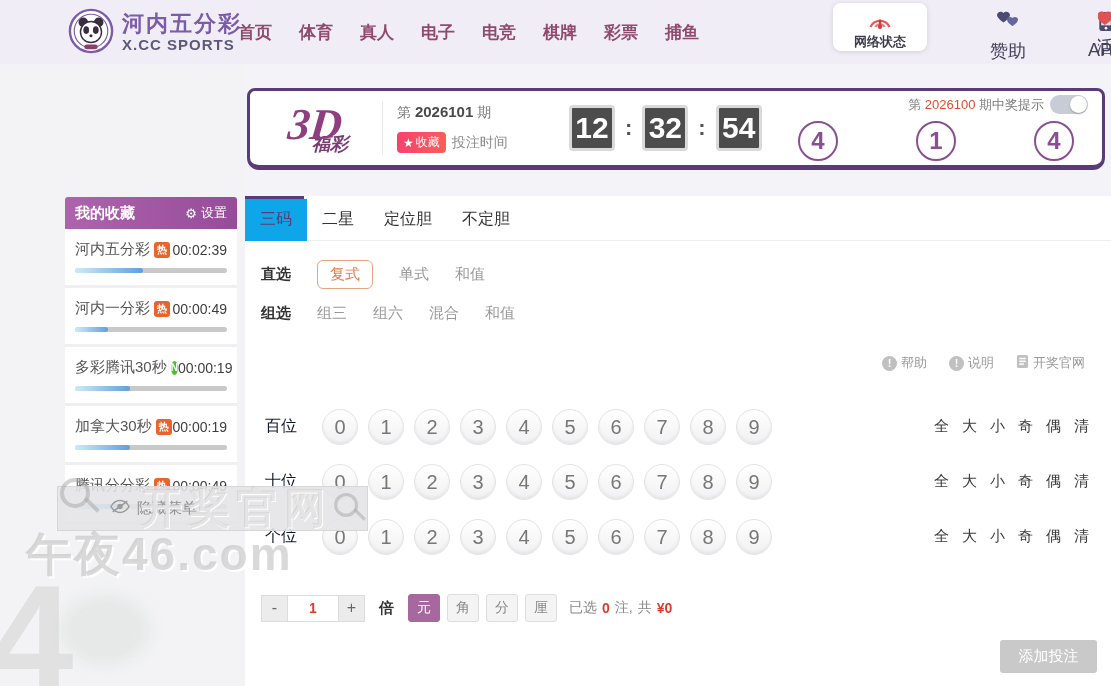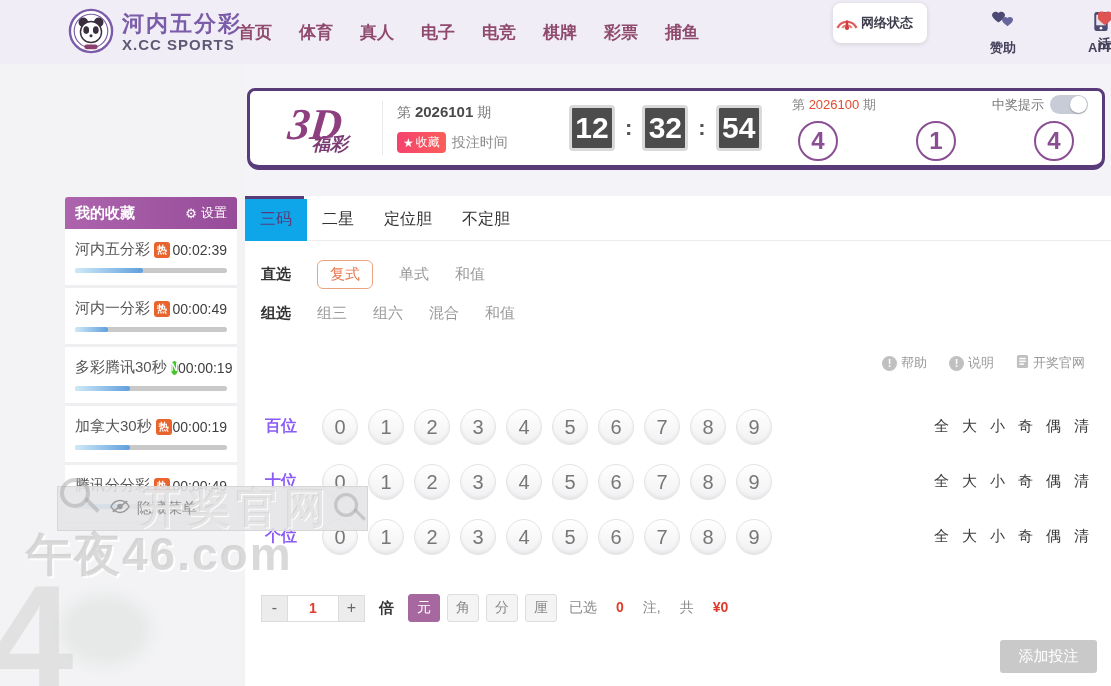--- a/index.html
+++ b/index.html
@@ -5,45 +5,45 @@
 *{margin:0;padding:0;box-sizing:border-box}
 html,body{width:1111px;height:686px}
 body{position:relative;overflow:hidden;font-family:"Liberation Sans",sans-serif;background:#f4f3f7}
 
 #topbar{position:absolute;left:0;top:0;width:1111px;height:64px;background:#f0edf6;z-index:3}
 .brand{position:absolute;left:68px;top:8px;display:flex;align-items:center;gap:8px;cursor:pointer}
 .brand-n{font-size:22px;font-weight:bold;color:#7b5ca8;letter-spacing:2px;line-height:1.1}
 .brand-s{font-size:15px;font-weight:bold;color:#5e5a75;letter-spacing:1px}
 #nav{position:absolute;left:238px;top:0;height:64px;display:flex;align-items:center;gap:27px}
 .ni{font-size:17px;font-weight:bold;color:#8f4a6e;cursor:pointer;white-space:nowrap}
-.netcard{position:absolute;left:833px;top:3px;width:94px;height:40px;background:#fff;border-radius:8px;box-shadow:0 1px 5px rgba(0,0,0,.13);display:flex;flex-direction:row;align-items:center;justify-content:flex-start;cursor:pointer}
+.netcard{position:absolute;left:833px;top:3px;width:94px;height:48px;background:#fff;border-radius:8px;box-shadow:0 1px 5px rgba(0,0,0,.13);display:flex;flex-direction:column;align-items:center;justify-content:flex-end;cursor:pointer}
 .netcard .t{font-size:13px;color:#3d3d4d;font-weight:bold}
 .tbact{position:absolute;top:11px;display:flex;flex-direction:column;align-items:center;gap:4px;cursor:pointer}
-.tbact .lb{font-size:13px;color:#44415a;font-weight:bold}
+.tbact .lb{font-size:18px;color:#44415a;font-weight:normal}
 #act-sponsor{left:990px}#act-app{left:1088px}
 #act-partial{left:1098px;width:13px;overflow:hidden}
 
 #leftbg{position:absolute;left:0;top:64px;width:245px;height:622px;background:#f3f3f5}
 
 #hcard{position:absolute;left:247px;top:88px;width:858px;height:82px;background:#fff;border:3px solid #5a3b79;border-bottom-width:5px;border-radius:8px 8px 12px 12px;display:flex;align-items:center;padding:0 12px;z-index:2}
 .logo3d{width:106px;text-align:center;line-height:1}
 .logo3d .m{font-style:italic;font-weight:bold;font-size:44px;color:#8e3f80;font-family:"Liberation Serif",serif;display:block;transform:skewX(-6deg)}
 .logo3d .sb{font-style:italic;font-weight:bold;font-size:18px;color:#7a3b74;display:block;margin-top:-12px;margin-left:30px}
 .hdiv{width:1px;height:54px;background:#e9e9e9;margin:0 14px}
 .issue{min-width:150px}
 .issue .l1{font-size:14px;color:#777;white-space:nowrap}
 .issue .l1 b{color:#4a4a4a;font-size:15px}
 .issue .l2{margin-top:10px;display:flex;align-items:center}
 .favbadge{display:inline-flex;align-items:center;gap:2px;background:linear-gradient(90deg,#f5426e,#fb5e57);color:#fff;font-size:12px;padding:2px 6px;border-radius:4px;cursor:pointer}
 .bettime{font-size:14px;color:#8a8a8a;margin-left:6px}
 .cdown{display:flex;align-items:center;gap:10px;margin-left:22px}
 .cbox{width:46px;height:46px;background:#4c4c4c;border:3px solid #d9d9d9;border-radius:4px;color:#fff;font-size:30px;font-weight:bold;display:flex;align-items:center;justify-content:center}
 .ccolon{font-size:22px;color:#555;font-weight:bold}
 .hright{margin-left:auto;width:296px;margin-right:2px}
-.hr1{display:flex;justify-content:space-between;align-items:center;font-size:13px;color:#888}
+.hr1{display:flex;justify-content:flex-end;align-items:center;font-size:13px;color:#888}
 .inum{color:#e14b2e}
 .wintip{display:flex;align-items:center;gap:6px;color:#777}
 .toggle{width:38px;height:19px;background:#c7ccd6;border-radius:10px;position:relative;cursor:pointer}
 .knob{position:absolute;right:1px;top:1px;width:17px;height:17px;background:#fff;border-radius:50%;box-shadow:0 1px 2px rgba(0,0,0,.25)}
 .hr2{display:flex;justify-content:space-between;padding:7px 14px 0 6px}
 .rescircle{width:40px;height:40px;border:2px solid #8a4f93;border-radius:50%;color:#8a4f93;font-size:24px;font-weight:bold;display:flex;align-items:center;justify-content:center}
 
 #sidebar{position:absolute;left:65px;top:197px;width:172px;z-index:2}
 .sbhead{height:32px;background:linear-gradient(90deg,#ad64ad,#964c99);display:flex;align-items:center;justify-content:space-between;padding:12px 10px;color:#fff;border-radius:3px 3px 0 0}
 .sbhead .t{font-size:15px;font-weight:bold}
@@ -64,34 +64,34 @@
 .playrow{position:absolute;left:16px;display:flex;align-items:center;gap:26px;font-size:15px}
 #pr1{top:64px}#pr2{top:108px}
 .pl{font-weight:bold;color:#333}
 .popt{color:#999;cursor:pointer}
 .popt.sel{color:#e8784e;border:1px solid #eba482;border-radius:6px;padding:4px 12px}
 .helprow{position:absolute;top:158px;right:26px;display:flex;gap:22px;align-items:center;font-size:13px;color:#999}
 .hlk{display:flex;align-items:center;gap:4px;cursor:pointer}
 .iico{width:15px;height:15px;border-radius:50%;background:#c0c0c0;color:#fff;font-size:11px;font-weight:bold;display:flex;align-items:center;justify-content:center}
 .drow{position:absolute;left:0;width:100%;height:40px}
 #dr0{top:211px}#dr1{top:266px}#dr2{top:321px}
-.dlabel{position:absolute;left:20px;top:9px;font-size:16px;font-weight:bold;color:#8b5cf6}
+.dlabel{position:absolute;left:20px;top:9px;font-size:16px;font-weight:normal;color:#0f172a}
 .balls{position:absolute;left:77px;top:2px;display:flex;gap:10px}
 .ball{width:36px;height:36px;border-radius:50%;border:1px solid #e3e3e3;background:linear-gradient(180deg,#ffffff,#f1f1f3);box-shadow:inset 0 -2px 3px rgba(0,0,0,.05);color:#777;font-size:20px;display:flex;align-items:center;justify-content:center;cursor:pointer}
 .quick{position:absolute;right:22px;top:10px;display:flex;gap:13px;font-size:15px;color:#3b3b3b}
 .qopt{cursor:pointer}
 .stake{position:absolute;left:16px;top:398px;display:flex;align-items:center;font-size:14px;color:#888}
 .step{display:flex}
 .stbtn{width:27px;height:27px;background:#ececec;border:1px solid #dcdcdc;color:#666;font-size:16px;display:flex;align-items:center;justify-content:center;cursor:pointer}
 .stin{width:50px;height:27px;border:1px solid #dcdcdc;border-left:none;border-right:none;text-align:center;color:#e03b2a;font-weight:bold;font-size:14px;background:#fff;font-family:"Liberation Sans",sans-serif}
 .beil{margin:0 14px;color:#333;font-size:15px;font-weight:bold}
 .units{display:flex;gap:7px;margin-right:12px}
 .unit{min-width:30px;height:28px;padding:0 8px;background:#f4f4f4;border:1px solid #ddd;border-radius:3px;color:#888;font-size:14px;display:flex;align-items:center;justify-content:center;cursor:pointer}
 .unit.sel{background:#a7689f;border-color:#a7689f;color:#fff}
-.sumtxt{display:flex;gap:19px;}
+.sumtxt{display:flex;gap:5px;align-items:center}
 .red{color:#e03b2a;font-weight:bold}
 .footbtns{position:absolute;right:14px;top:444px;display:flex;gap:11px}
 .fbtn{width:97px;height:33px;background:#c9c9c9;color:#fff;font-size:15px;border:none;border-radius:3px;display:flex;align-items:center;justify-content:center;cursor:pointer;font-family:"Liberation Sans",sans-serif}
 
 #hidebar{position:absolute;left:57px;top:486px;width:311px;height:45px;background:rgba(228,228,230,.88);border:1px solid #d6d6d6;display:flex;align-items:center;padding-left:52px;gap:7px;z-index:6;cursor:pointer}
 #hidebar .t{font-size:15px;color:#8f8f8f}
 .wm{position:absolute;z-index:7;pointer-events:none;font-weight:bold}
 #wm-comm{left:140px;top:480px;font-size:42px;letter-spacing:6px;color:rgba(190,190,190,.4);text-shadow:1px 1px 0 rgba(255,255,255,.9)}
 #wm-site{left:26px;top:524px;font-size:46px;color:rgba(185,185,185,.55);text-shadow:2px 2px 0 rgba(255,255,255,.85);letter-spacing:2px}
 #wm-corner{left:-10px;top:552px;font-size:150px;color:rgba(208,208,208,.5)}

